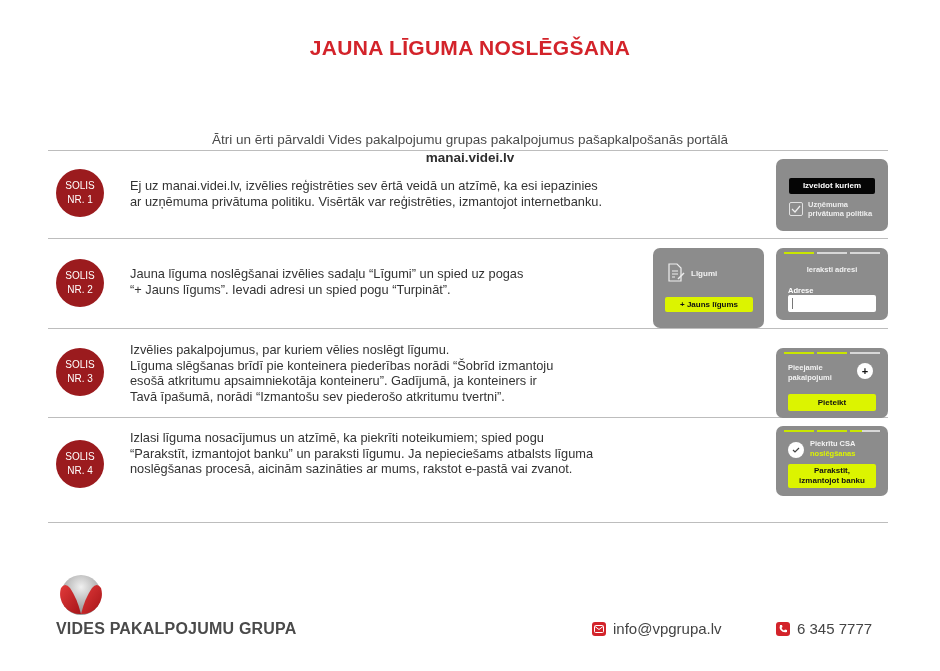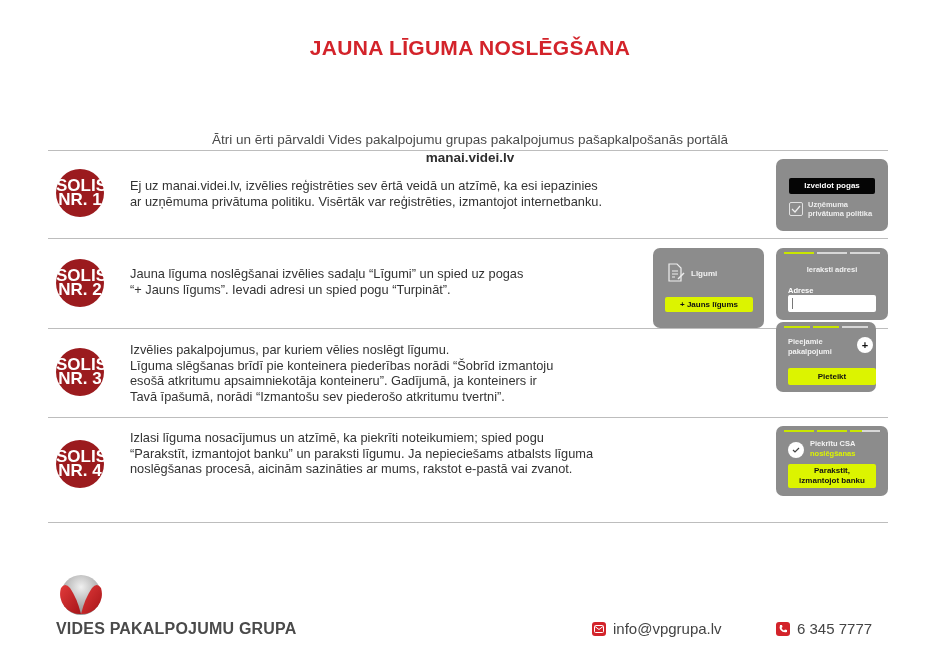--- a/index.html
+++ b/index.html
@@ -8,21 +8,21 @@
 
     .title { position: absolute; left: 0; width: 940px; top: 36px; text-align: center;
       font-size: 21px; font-weight: bold; color: #d3232a; letter-spacing: 0.3px; }
     .subtitle { position: absolute; left: 0; width: 940px; top: 88px; text-align: center;
       font-size: 13.5px; color: #4a4a4a; line-height: 18px; margin-top: 43px; }
     .subtitle .link { font-weight: bold; color: #2f2f2f; display: block; }
 
     .sep { position: absolute; left: 48px; width: 840px; height: 1px; background: #bdbdbd; }
 
     .badge { position: absolute; left: 56px; width: 48px; height: 48px; border-radius: 50%;
-      background: #9b1b1e; color: #fff; font-weight: bold; font-size: 17px; line-height: 14px;
+      background: #9b1b1e; color: #fff; font-weight: normal; font-size: 10px; line-height: 14px;
       text-align: center; display: flex; flex-direction: column; justify-content: center; }
 
     .steptext { position: absolute; left: 130px; font-size: 12.8px; line-height: 15.5px; color: #333; width: 500px; }
     .steptext p { white-space: pre-line; }
 
     .card { position: absolute; background: #8c8c8c; border-radius: 7px; color: #fff; font-size: 8px; font-weight: bold; }
     .progress { position: absolute; top: 4px; left: 8px; right: 8px; display: flex; gap: 3px; }
     .progress span { flex: 1; height: 1.5px; background: #d7d7d7; }
     .progress span.on { background: #c9e600; }
     .btn-black { position: absolute; background: #050505; color: #fff; text-align: center; font-size: 8px; font-weight: bold; border-radius: 2px; }
@@ -51,21 +51,21 @@
 <div>
   <div class="badge" style="top:169px">
     <span>SOLIS</span>
     <span>NR. 1</span>
   </div>
   <div class="steptext" style="top:178px">
     <p>Ej uz manai.videi.lv, izvēlies reģistrēties sev ērtā veidā un atzīmē, ka esi iepazinies
 ar uzņēmuma privātuma politiku. Visērtāk var reģistrēties, izmantojot internetbanku.</p>
   </div>
   <div class="card" style="left:776px;top:159px;width:112px;height:72px">
-    <div class="btn-black" style="left:13px;top:19px;width:86px;height:16px;line-height:16px">Izveidot pogas</div>
+    <div class="btn-black" style="left:13px;top:19px;width:86px;height:16px;line-height:16px">Izveidot kuriem</div>
     <div style="position:absolute;left:13px;top:43px;width:14px;height:14px;border:1px solid #e0e0e0;border-radius:2px;">
       <svg width="12" height="12" viewBox="0 0 12 12">
           <path d="M2 6 L5 9 L10 3" stroke="#eee" stroke-width="1.2" fill="none"></path>
         </svg>
     </div>
     <div style="position:absolute;left:32px;top:41px;width:76px;font-size:7.5px;line-height:9px;color:#eee">Uzņēmuma privātuma politika</div>
   </div>
 </div>
 
 <div>
@@ -105,21 +105,21 @@
   <div class="badge" style="top:348px">
     <span>SOLIS</span>
     <span>NR. 3</span>
   </div>
   <div class="steptext" style="top:342px">
     <p>Izvēlies pakalpojumus, par kuriem vēlies noslēgt līgumu.
 Līguma slēgšanas brīdī pie konteinera piederības norādi “Šobrīd izmantoju
 esošā atkritumu apsaimniekotāja konteineru”. Gadījumā, ja konteiners ir
 Tavā īpašumā, norādi “Izmantošu sev piederošo atkritumu tvertni”.</p>
   </div>
-  <div class="card" style="left:776px;top:322px;width:100px;height:70px">
+  <div class="card" style="left:776px;top:348px;width:112px;height:70px">
     <div class="progress">
         <span class="on"></span>
         <span class="on"></span>
         <span></span>
       </div>
     <div style="position:absolute;left:12px;top:15px;width:55px;font-size:7.5px;line-height:9.5px;color:#f2f2f2">Pieejamie pakalpojumi</div>
     <div style="position:absolute;left:81px;top:15px;width:16px;height:16px;border-radius:50%;background:#fff;color:#111;text-align:center;font-size:11px;line-height:16px;font-weight:bold">+</div>
     <div class="btn-lime" style="left:12px;top:46px;width:88px;height:17px;line-height:17px">Pieteikt</div>
   </div>
 </div>

